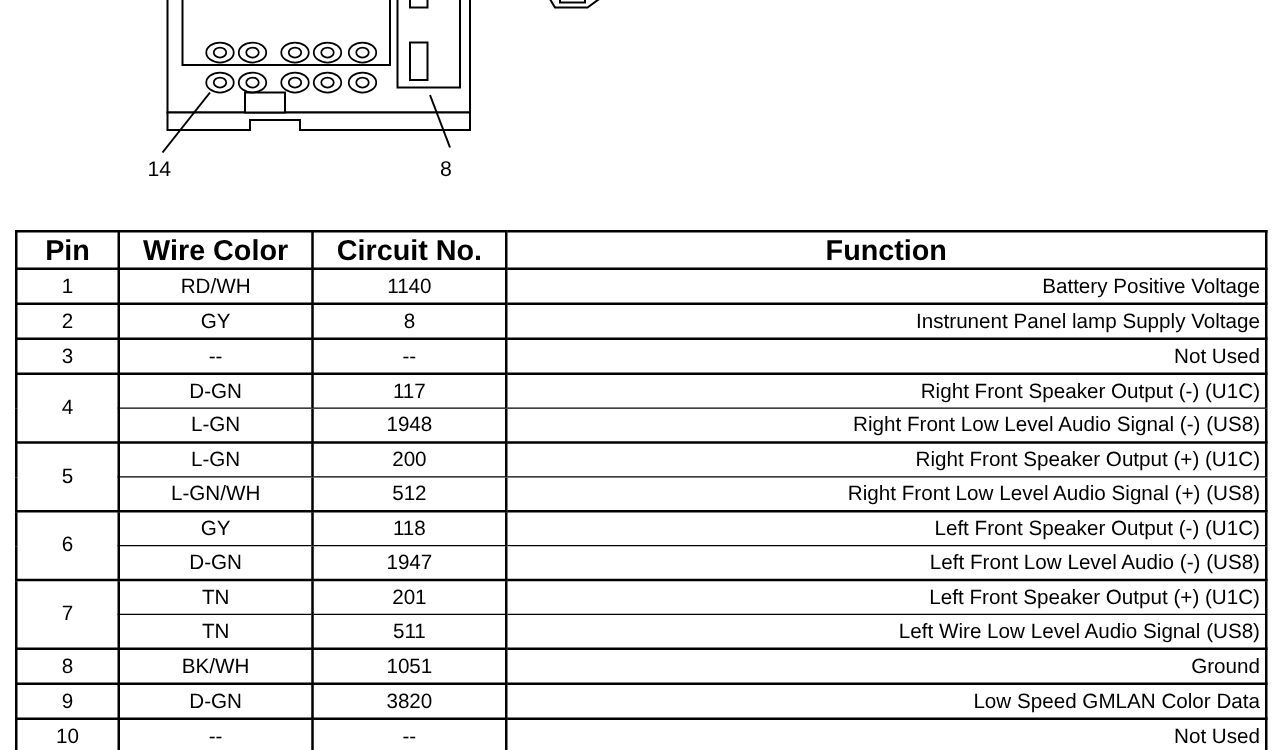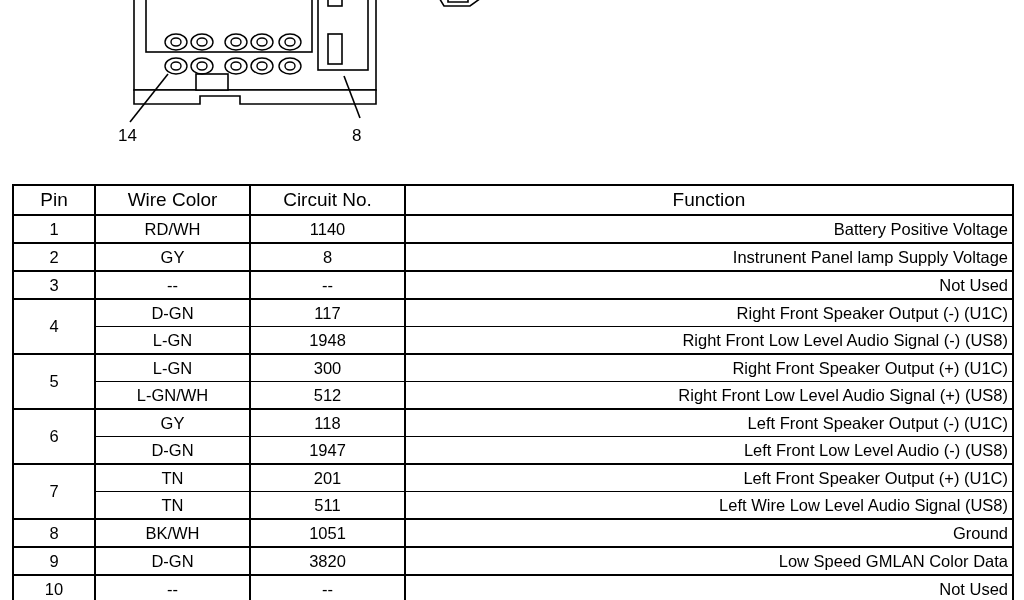--- a/index.html
+++ b/index.html
@@ -68,23 +68,23 @@
     border: 2px solid #000;
     font-family: "Liberation Sans", sans-serif;
     font-size: 16.5px;
     color: #000;
     height: 26px;
     padding: 0 4px;
     vertical-align: middle;
     background: #fff;
   }
   table.pinout th {
-    font-weight: normal;
+    font-weight: bold;
     text-align: center;
-    font-size: 19px;
+    font-size: 23px;
     height: 28px;
   }
   td.pin, td.wire, td.circ {
     text-align: center;
   }
   td.func {
     text-align: right;
     padding-left: 7px;
   }
   
@@ -208,21 +208,21 @@
             <td class="func sub-top">Right Front Speaker Output (-) (U1C)</td>
           </tr>
           <tr>
             <td class="wire sub-bot">L-GN</td>
             <td class="circ sub-bot">1948</td>
             <td class="func sub-bot">Right Front Low Level Audio Signal (-) (US8)</td>
           </tr>
           <tr>
             <td class="pin" rowspan="2">5</td>
             <td class="wire sub-top">L-GN</td>
-            <td class="circ sub-top">300</td>
+            <td class="circ sub-top">200</td>
             <td class="func sub-top">Right Front Speaker Output (+) (U1C)</td>
           </tr>
           <tr>
             <td class="wire sub-bot">L-GN/WH</td>
             <td class="circ sub-bot">512</td>
             <td class="func sub-bot">Right Front Low Level Audio Signal (+) (US8)</td>
           </tr>
           <tr>
             <td class="pin" rowspan="2">6</td>
             <td class="wire sub-top">GY</td>

